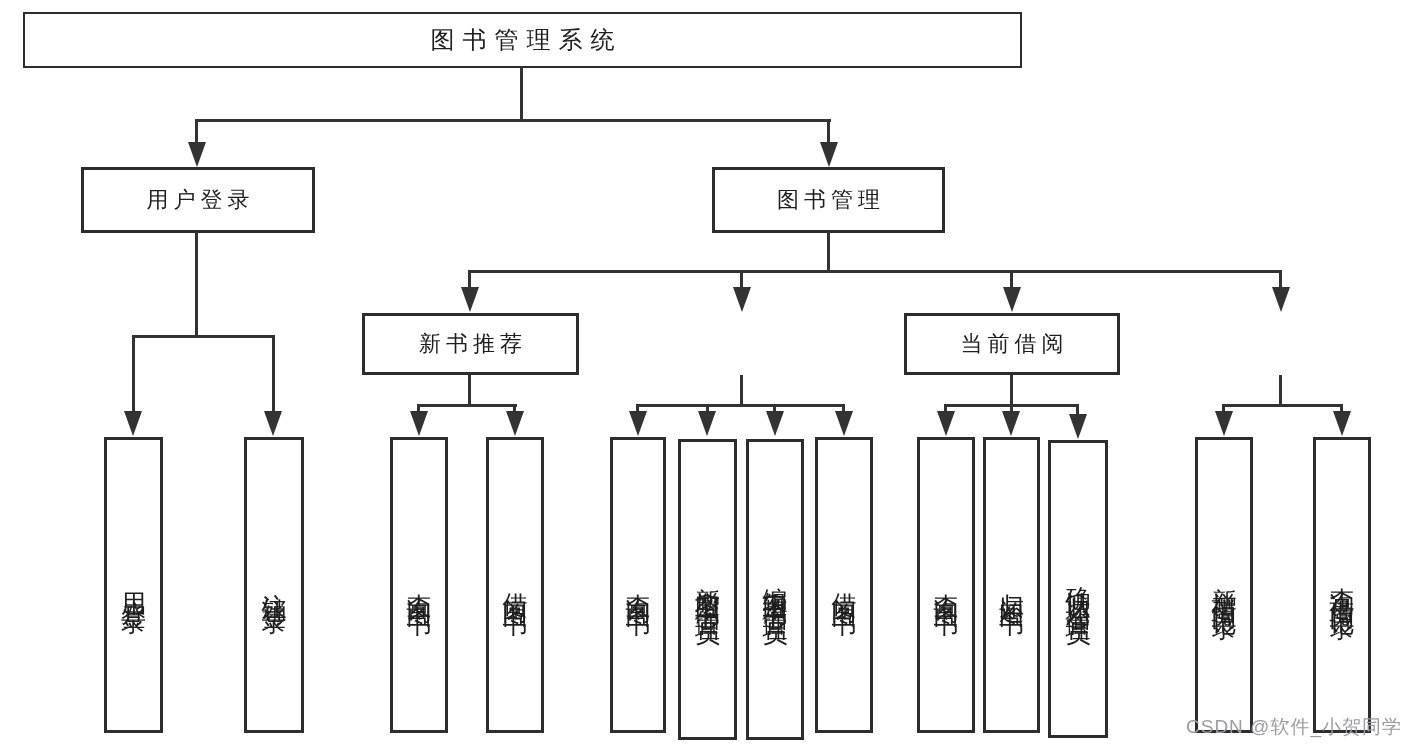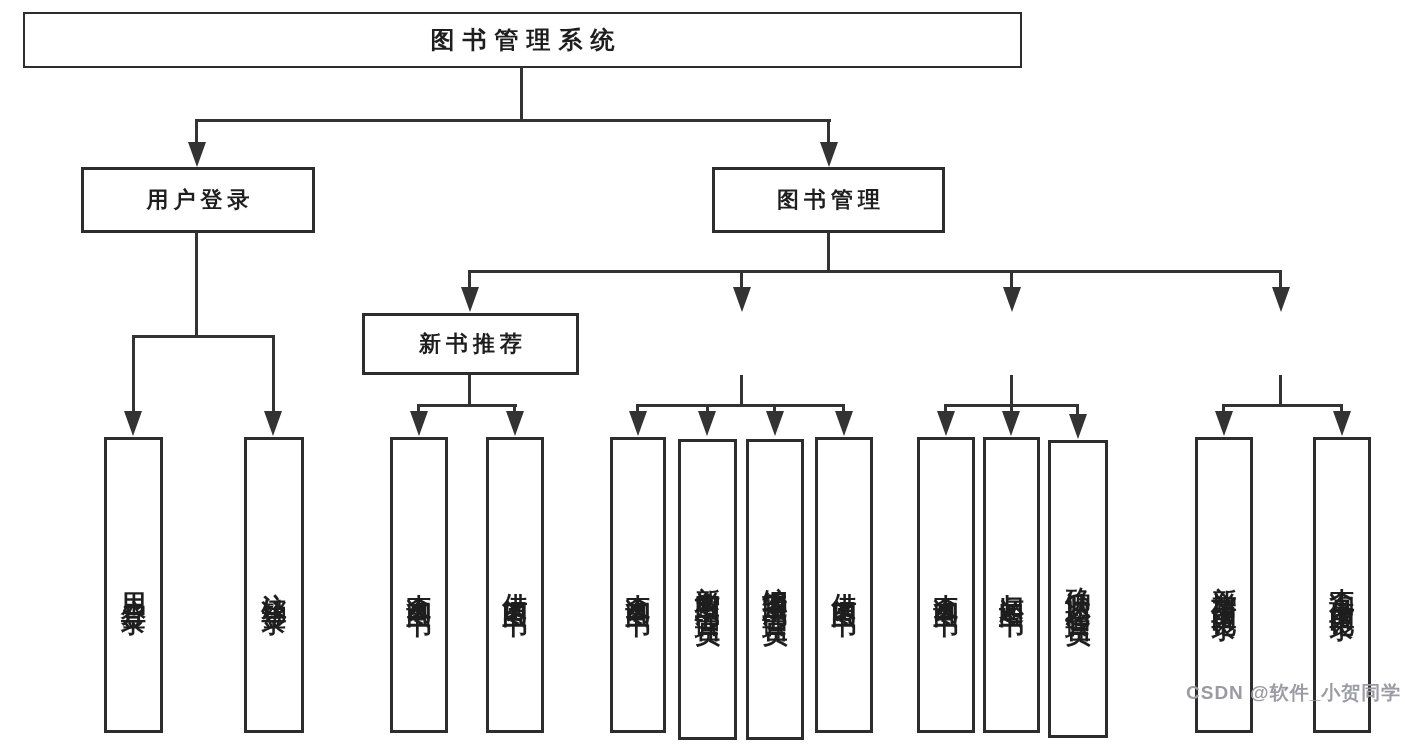--- a/index.html
+++ b/index.html
@@ -12,21 +12,20 @@
   * { margin: 0; padding: 0; box-sizing: border-box; }
   html,body { background: #ffffff; }
   .canvas {
     position: relative;
     width: 1405px;
     height: 747px;
     background: var(--bg);
     font-family: "Liberation Sans", "DejaVu Sans", sans-serif;
     color: var(--text);
     overflow: hidden;
-    font-weight: bold;
   }
   .hbox {
     position: absolute;
     background: #fff;
     border: 2px solid var(--border);
     display: flex;
     align-items: center;
     justify-content: center;
     font-size: 22px;
     letter-spacing: 5px;
@@ -53,21 +52,21 @@
   .arrow {
     position: absolute;
     width: 0; height: 0;
     border-left: 9px solid transparent;
     border-right: 9px solid transparent;
     border-top: 25px solid var(--line);
   }
   .watermark {
     position: absolute;
     left: 1186px;
-    top: 680px;
+    top: 714px;
     font-size: 19px;
     letter-spacing: 1px;
     color: var(--wm);
     white-space: nowrap;
     z-index: 5;
   }
 </style>
 </head>
 <body>
 
@@ -75,20 +74,21 @@
 
   <div class="hbox root" style="left:23px; top:12px; width:999px; height:56px;">图书管理系统</div>
 
   <div class="hbox lvl" style="left:81px; top:167px; width:234px; height:66px;">用户登录</div>
 
   <div class="hbox lvl" style="left:362px; top:313px; width:217px; height:62px;">新书推荐</div>
 
   <div class="hbox lvl" style="left:712px; top:167px; width:233px; height:66px;">图书管理</div>
 
 
+  <div class="hbox lvl" style="left:904px; top:313px; width:216px; height:62px;">当前借阅</div>
 
 
   <div class="vbox" style="left:104px; top:437px; width:59px; height:296px;">用户登录</div>
   <div class="vbox" style="left:244px; top:437px; width:60px; height:296px;">注销登录</div>
 
   <div class="vbox" style="left:390px; top:437px; width:58px; height:296px;">查询图书</div>
   <div class="vbox" style="left:486px; top:437px; width:58px; height:296px;">借阅图书</div>
 
   <div class="vbox" style="left:610px; top:437px; width:56px; height:296px;">查询图书</div>
   <div class="vbox" style="left:678px; top:439px; width:59px; height:301px; letter-spacing:5px;">新增图书（管理员）</div>

